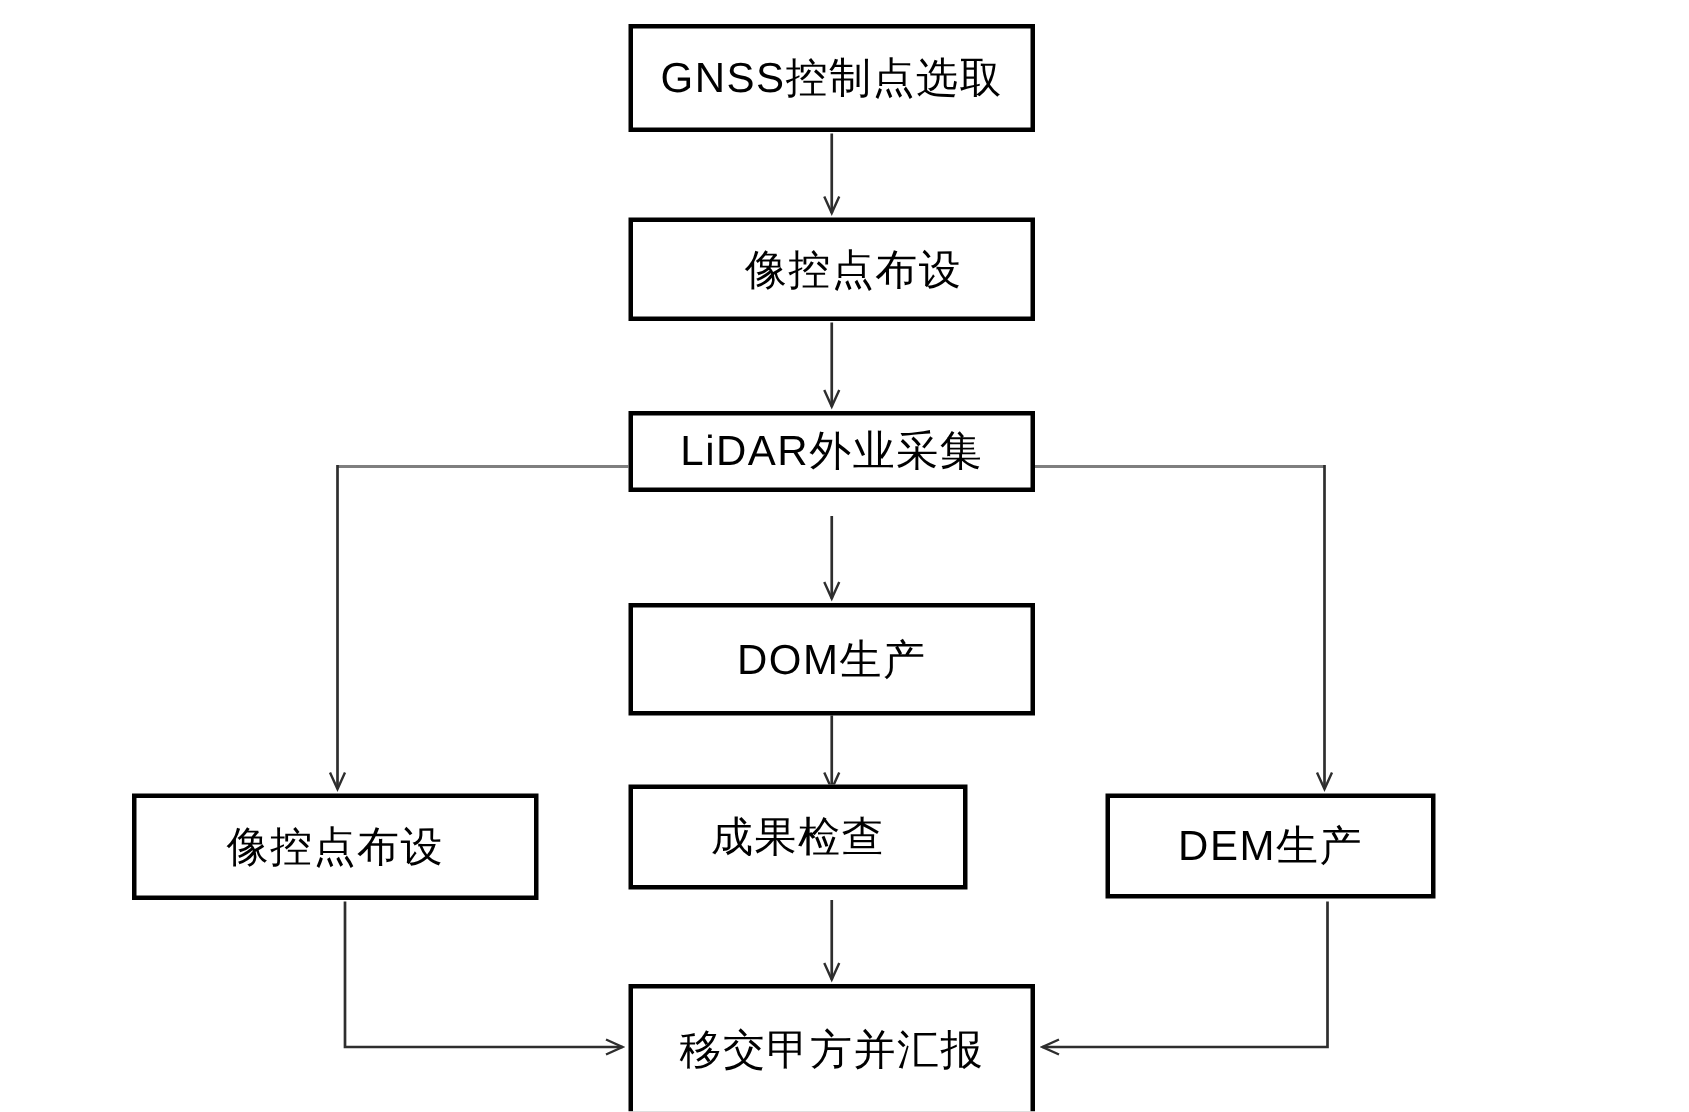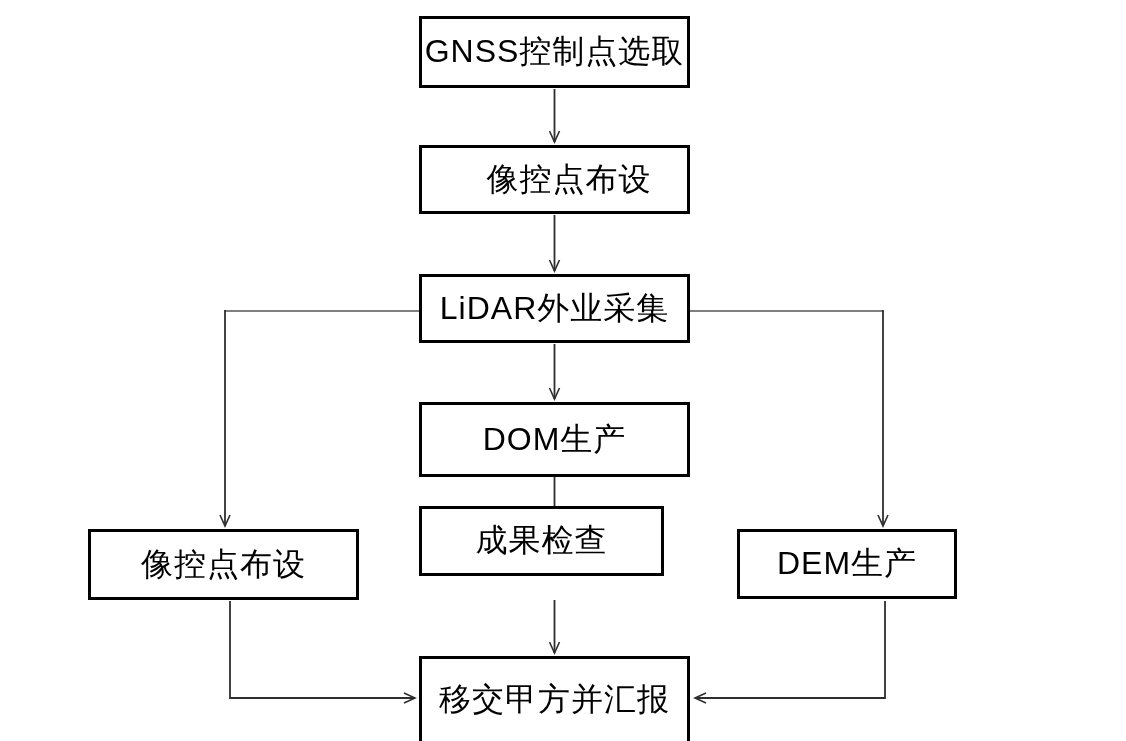--- a/index.html
+++ b/index.html
@@ -23,32 +23,32 @@
     height: 741px;
   }
   .node {
     position: absolute;
     box-sizing: border-box;
     border: 3px solid #000000;
     background: #ffffff;
     display: flex;
     align-items: center;
     justify-content: center;
-    font-size: 32px;
+    font-size: 28px;
     color: #000000;
     letter-spacing: 1px;
     white-space: nowrap;
   }
   
   .node-gnss            { left: 419px; top: 16px;  width: 271px; height: 72px; }
   .node-photo-control   { left: 419px; top: 145px; width: 271px; height: 69px; padding-left: 29px; }
-  .node-lidar-collect   { left: 419px; top: 274px; width: 271px; height: 69px; }
+  .node-lidar-collect   { left: 419px; top: 274px; width: 271px; height: 54px; }
   .node-dom-production  { left: 419px; top: 402px; width: 271px; height: 75px; }
   .node-data-qc         { left: 88px;  top: 529px; width: 271px; height: 71px; }
-  .node-result-check    { left: 419px; top: 506px; width: 245px; height: 70px; }
+  .node-result-check    { left: 419px; top: 523px; width: 226px; height: 70px; }
   .node-dem-production  { left: 737px; top: 529px; width: 220px; height: 70px; }
   .node-handover        { left: 419px; top: 656px; width: 271px; height: 88px; }
 </style>
 </head>
 <body>
 
 <div class="canvas">
 
   <svg class="connector-layer" width="1126" height="741" viewBox="0 0 1126 741" xmlns="http://www.w3.org/2000/svg">
     <defs>

